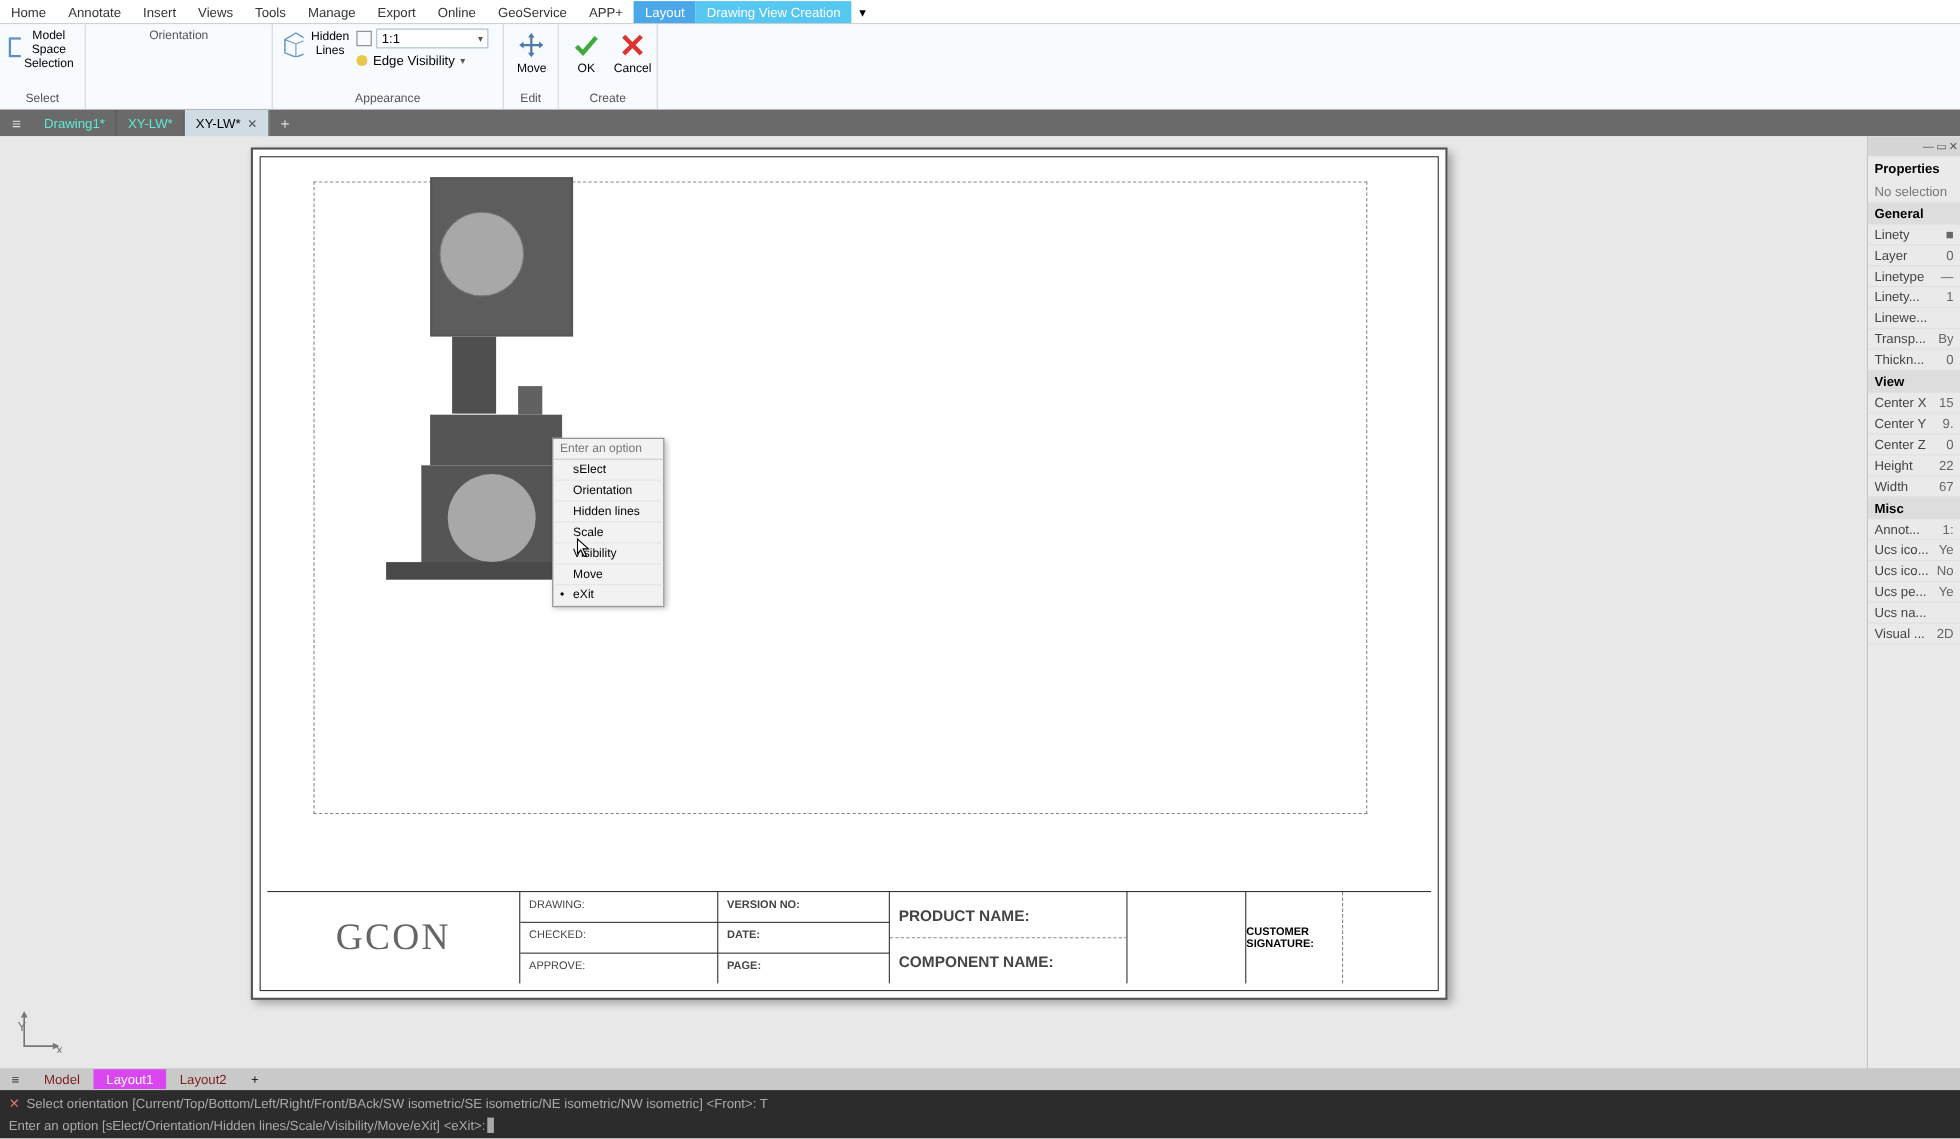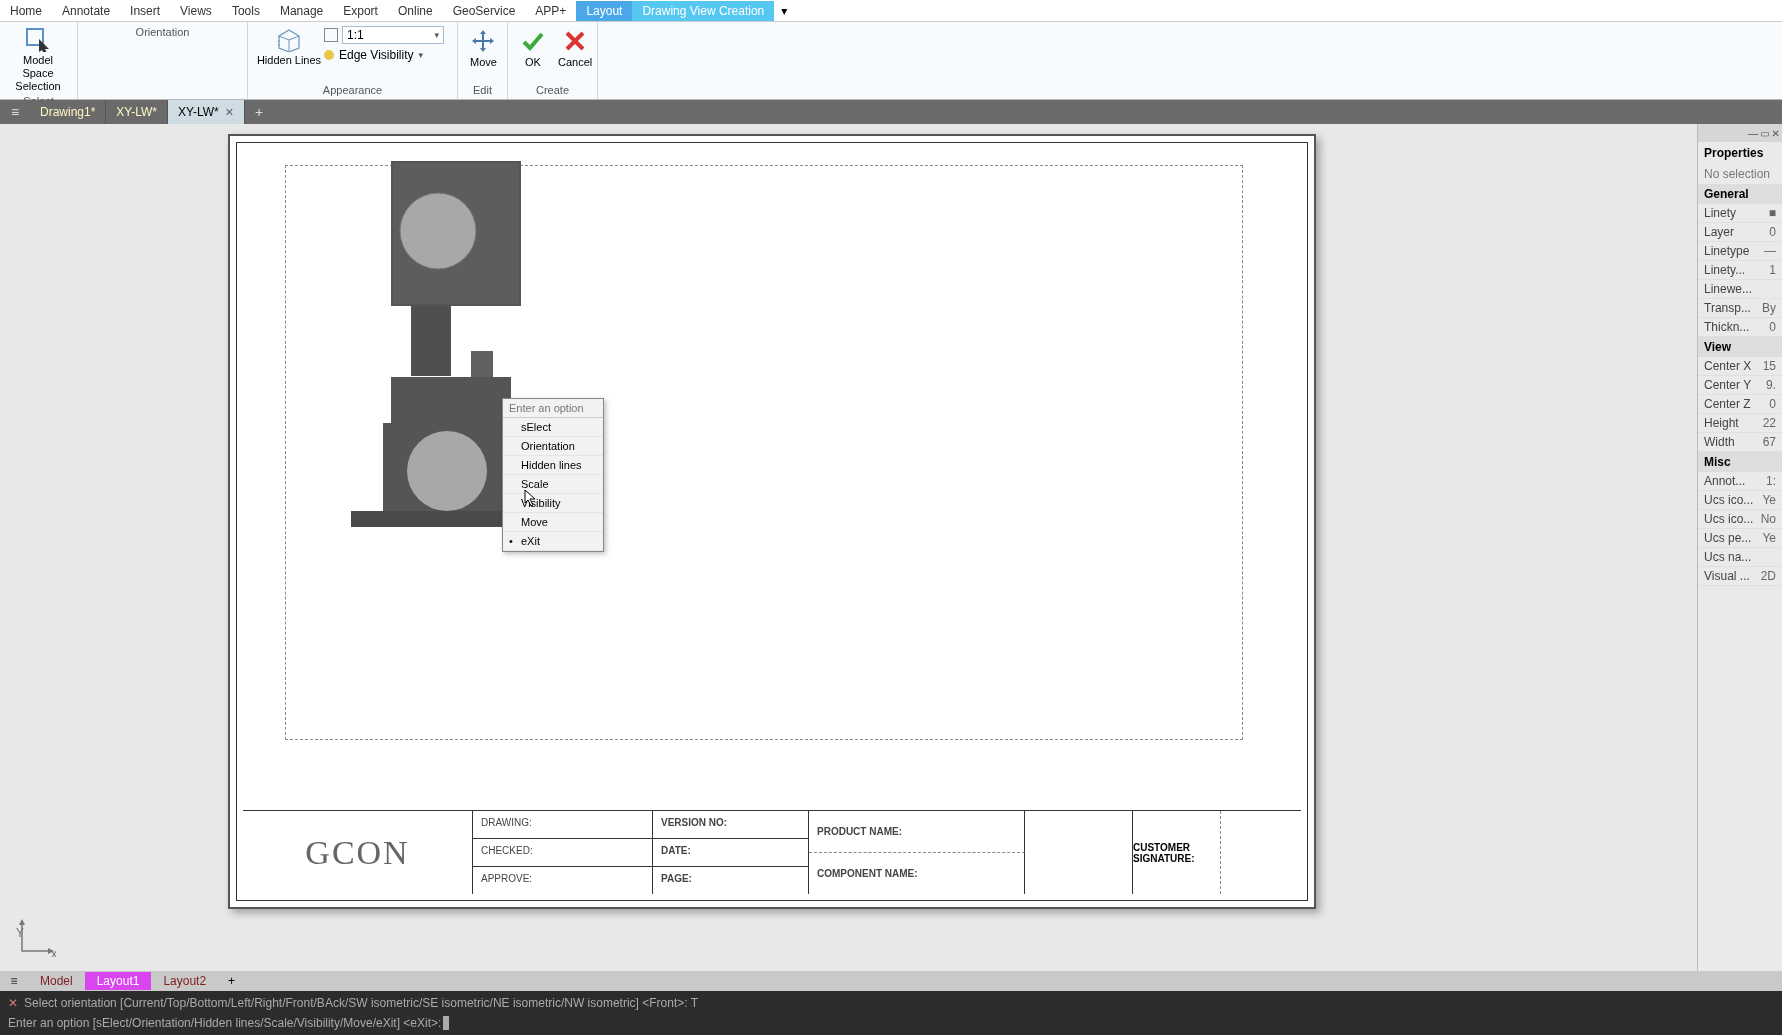--- a/index.html
+++ b/index.html
@@ -6,60 +6,60 @@
 body{background:#f0f0f0;width:1782px;height:1035px;overflow:hidden;display:flex;flex-direction:column}
 .menubar{background:#fff;height:22px;display:flex;align-items:center;border-bottom:1px solid #ccc}
 .menubar .mitem{padding:3px 10px;cursor:pointer;color:#333}
 .menubar .mitem.act{background:#4aa7e8;color:#fff}
 .menubar .mitem.act2{background:#55c7f0;color:#fff}
 .menubar .drop{width:20px;text-align:center;cursor:pointer}
 .ribbon{background:#f7fbfd;height:78px;display:flex;border-bottom:1px solid #b8b8b8}
 .rgrp{display:flex;flex-direction:column;border-right:1px solid #d5d5d5;padding:2px 6px 0}
 .rgrp .body{flex:1;display:flex;align-items:flex-start}
 .rgrp .lab{text-align:center;font-size:11px;color:#555;padding:2px 0 3px}
-.bigbtn{display:flex;flex-direction:column;align-items:center;width:64px;padding-top:2px;cursor:pointer}
+.bigbtn{display:flex;flex-direction:row;align-items:center;width:64px;padding-top:2px;cursor:pointer}
 .bigbtn svg{margin-bottom:2px}
 .bigbtn span{text-align:center;line-height:13px;font-size:11px}
 .olist{width:148px;border:1px solid #a5bcd1;background:#fff;position:relative;margin-top:2px}
 .olist .row{display:flex;align-items:center;height:18px;padding:0 4px;cursor:pointer}
 .olist .row.sel{background:#3d7ebd;color:#fff}
 .olist .row svg{margin-right:4px}
 .olist .spin{position:absolute;right:0;top:0;bottom:0;width:14px;border-left:1px solid #a5bcd1;display:flex;flex-direction:column}
 .olist .spin div{flex:1;display:flex;align-items:center;justify-content:center;cursor:pointer;font-size:8px;color:#555;border-bottom:1px solid #a5bcd1}
 .app-col{display:flex;flex-direction:column;margin-top:2px}
 .scale-row{display:flex;align-items:center;margin-bottom:4px}
 .scale-chk{width:14px;height:14px;border:1px solid #888;margin-right:4px;cursor:pointer}
 .scale-sel{width:102px;height:18px;border:1px solid #a5bcd1;background:#fff;display:flex;align-items:center;padding:0 4px;cursor:pointer;position:relative}
 .scale-sel::after{content:"▾";position:absolute;right:4px;font-size:9px;color:#555}
 .edge-row{display:flex;align-items:center;cursor:pointer}
 .edge-dot{width:10px;height:10px;border-radius:50%;background:#e8c84a;margin-right:5px}
 .edge-row::after{content:"▾";margin-left:5px;font-size:9px;color:#555}
 .actbtn{display:flex;flex-direction:column;align-items:center;margin:4px 6px 0;cursor:pointer}
 .actbtn span{font-size:11px;margin-top:2px}
 .tabbar{height:24px;background:#6a6a6a;display:flex;align-items:center}
 .tabbar .hmenu{width:30px;text-align:center;color:#ddd;cursor:pointer;font-size:14px}
-.tabbar .tab{height:24px;display:flex;align-items:center;padding:0 10px;color:#fef9c3;cursor:pointer;border-right:1px solid #555}
+.tabbar .tab{height:24px;display:flex;align-items:center;padding:0 10px;color:#5eead4;cursor:pointer;border-right:1px solid #555}
 .tabbar .tab.act{background:#d0dce4;color:#000}
 .tabbar .tab .cls{margin-left:6px;font-size:11px;opacity:.6}
 .tabbar .plus{color:#ddd;padding:0 10px;cursor:pointer;font-size:14px}
 .workrow{flex:1;display:flex;background:#e8e8e8;min-height:0}
 .canvas{flex:1;position:relative;background:#e8e8e8;overflow:hidden}
 .paper{position:absolute;left:228px;top:10px;width:1088px;height:775px;background:#fff;box-shadow:4px 4px 8px rgba(0,0,0,.3);border:2px solid #555}
 .paper-inner{position:absolute;inset:6px;border:1px solid #333}
 .vp-dash{position:absolute;left:48px;top:22px;right:64px;bottom:160px;border:1px dashed #888}
 .titleblk{position:absolute;left:6px;right:6px;bottom:6px;height:84px;border-top:1px solid #333;display:flex}
 .tb-logo{width:230px;border-right:1px solid #333;display:flex;align-items:center;justify-content:center;font-family:serif;font-size:34px;letter-spacing:2px;color:#666}
 .tb-c1{width:180px;display:flex;flex-direction:column}
 .tb-c1 div{flex:1;border-right:1px solid #333;border-bottom:1px solid #333;padding:6px 8px;font-size:10px;color:#444;font-weight:400}
 .tb-c1 div:last-child{border-bottom:none}
 .tb-c2{width:156px;display:flex;flex-direction:column}
 .tb-c2 div{flex:1;border-right:1px solid #333;border-bottom:1px solid #333;padding:6px 8px;font-size:10px;color:#444;font-weight:600}
 .tb-c2 div:last-child{border-bottom:none}
 .tb-c3{width:216px;display:flex;flex-direction:column}
-.tb-c3 div{flex:1;border-right:1px solid #333;border-bottom:1px dashed #888;display:flex;align-items:center;padding:0 8px;font-size:10px;color:#444;font-weight:600}
+.tb-c3 div{flex:1;border-right:1px solid #333;border-bottom:1px dashed #888;display:flex;align-items:center;padding:0 8px;font-size:14px;color:#444;font-weight:600}
 .tb-c3 div:last-child{border-bottom:none}
 .tb-c4{width:108px;border-right:1px solid #333}
 .tb-c5{flex:1;display:flex;align-items:center;justify-content:center;font-size:10px;font-weight:600;border-right:1px dashed #888}
 .tb-c6{width:80px}
 .model3d{position:absolute;left:94px;top:18px;width:200px;height:380px}
 .ucs{position:absolute;left:14px;bottom:14px;width:42px;height:42px}
 .ctx{position:absolute;left:502px;top:274px;width:102px;background:#f2f2f2;border:1px solid #888;box-shadow:2px 2px 5px rgba(0,0,0,.25)}
 .ctx .hdr{padding:3px 6px;color:#777;font-size:11px;border-bottom:1px solid #ccc}
 .ctx .ci{padding:3px 6px 3px 18px;font-size:11px;cursor:pointer;border-bottom:1px solid #e5e5e5;position:relative}
 .ctx .ci.mark::before{content:"•";position:absolute;left:6px}

